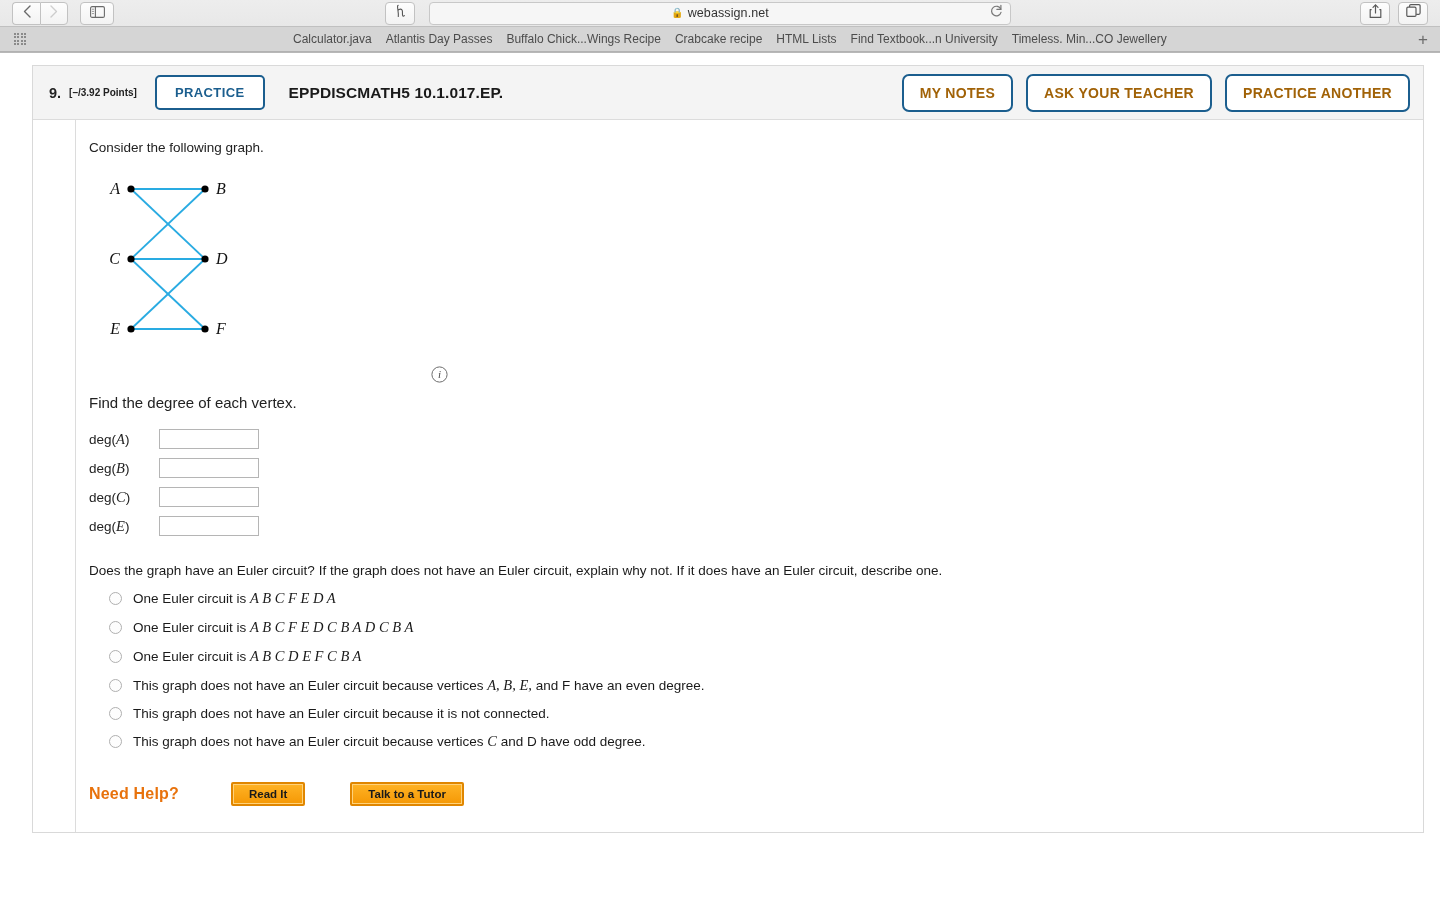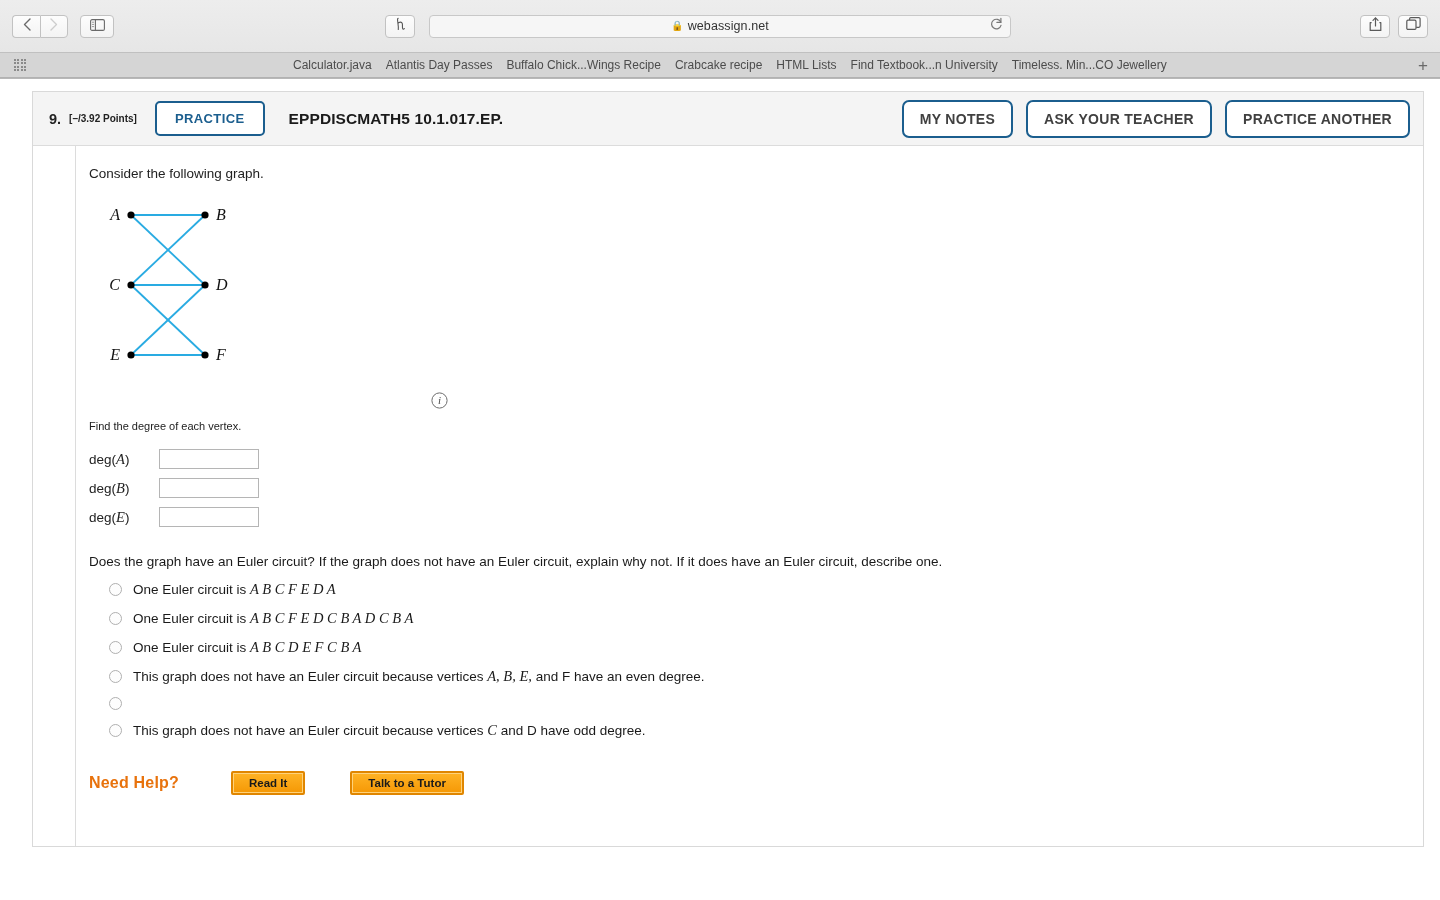--- a/index.html
+++ b/index.html
@@ -11,21 +11,21 @@
     overflow: hidden;
   }
 
   
   .browser-chrome {
     width: 1440px;
     background: linear-gradient(#ededed, #e3e3e3);
     border-bottom: 1px solid #b8b8b8;
   }
   .toolbar {
-    height: 52px;
+    height: 26px;
     display: flex;
     align-items: center;
     padding: 0 8px;
     position: relative;
   }
   .tb-btn {
     background: linear-gradient(#fdfdfd, #f3f3f3);
     border: 1px solid #c2c2c2;
     border-radius: 4px;
     height: 23px;
@@ -175,21 +175,21 @@
   }
   .hdr-actions {
     position: absolute;
     right: 13px;
     display: flex;
     gap: 13px;
   }
   .act-btn {
     border: 2px solid #1b5e8e;
     border-radius: 7px;
-    color: #404040;
+    color: #a16207;
     background: #fff;
     font-size: 14px;
     font-weight: bold;
     letter-spacing: .3px;
     padding: 9px 16px;
     cursor: pointer;
     white-space: nowrap;
     font-family: "Liberation Sans", sans-serif;
   }
 
@@ -220,21 +220,21 @@
     position: relative;
     height: 220px;
     margin-top: 6px;
   }
   .info-icon-wrap {
     position: absolute;
     left: 342px;
     top: 202px;
   }
 
-  .prompt { margin-top: 8px; margin-bottom: 10px; font-size: 11px; }
+  .prompt { margin-top: 8px; margin-bottom: 10px; font-size: 15px; }
 
   .deg-row {
     display: flex;
     align-items: center;
     height: 29px;
   }
   .deg-label {
     width: 70px;
     font-size: 13.5px;
     color: #222;
@@ -472,20 +472,24 @@
         <div>
           <div class="deg-row">
             <span class="deg-label">deg(<em>A</em>)</span>
             <input class="deg-input" type="text" value="" style="">
           </div>
           <div class="deg-row">
             <span class="deg-label">deg(<em>B</em>)</span>
             <input class="deg-input" type="text" value="" style="">
           </div>
           <div class="deg-row">
+            <span class="deg-label">deg(<em>C</em>)</span>
+            <input class="deg-input" type="text" value="" style="">
+          </div>
+          <div class="deg-row">
             <span class="deg-label">deg(<em>E</em>)</span>
             <input class="deg-input" type="text" value="" style="">
           </div>
         </div>
 
         <div class="euler-q">Does the graph have an Euler circuit? If the graph does not have an Euler circuit, explain why not. If it does have an Euler circuit, describe one.</div>
 
         <div id="choices">
             <div class="choice">
               <span class="radio"></span>
@@ -498,20 +502,21 @@
             <div class="choice">
               <span class="radio"></span>
               <span class="choice-label">One Euler circuit is <i>A B C D E F C B A</i></span>
             </div>
             <div class="choice">
               <span class="radio"></span>
               <span class="choice-label">This graph does not have an Euler circuit because vertices <i>A, B, E,</i> and F have an even degree.</span>
             </div>
             <div class="choice">
               <span class="radio"></span>
+              <span class="choice-label">This graph does not have an Euler circuit because it is not connected.</span>
             </div>
             <div class="choice">
               <span class="radio"></span>
               <span class="choice-label">This graph does not have an Euler circuit because vertices <i>C</i> and D have odd degree.</span>
             </div>
           </div>
 
         <div class="needhelp">
           <span class="needhelp-label">Need Help?</span>
           <button class="help-btn">Read It</button>

